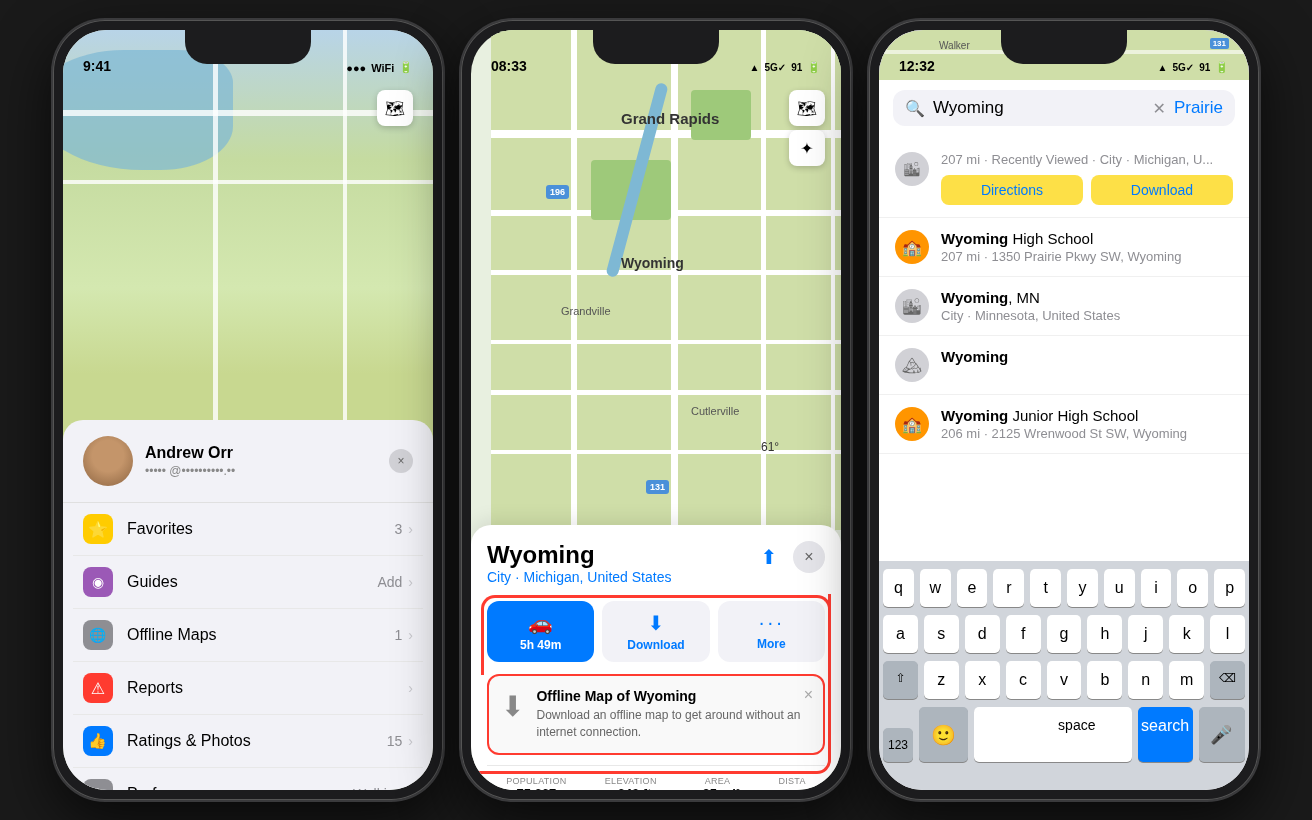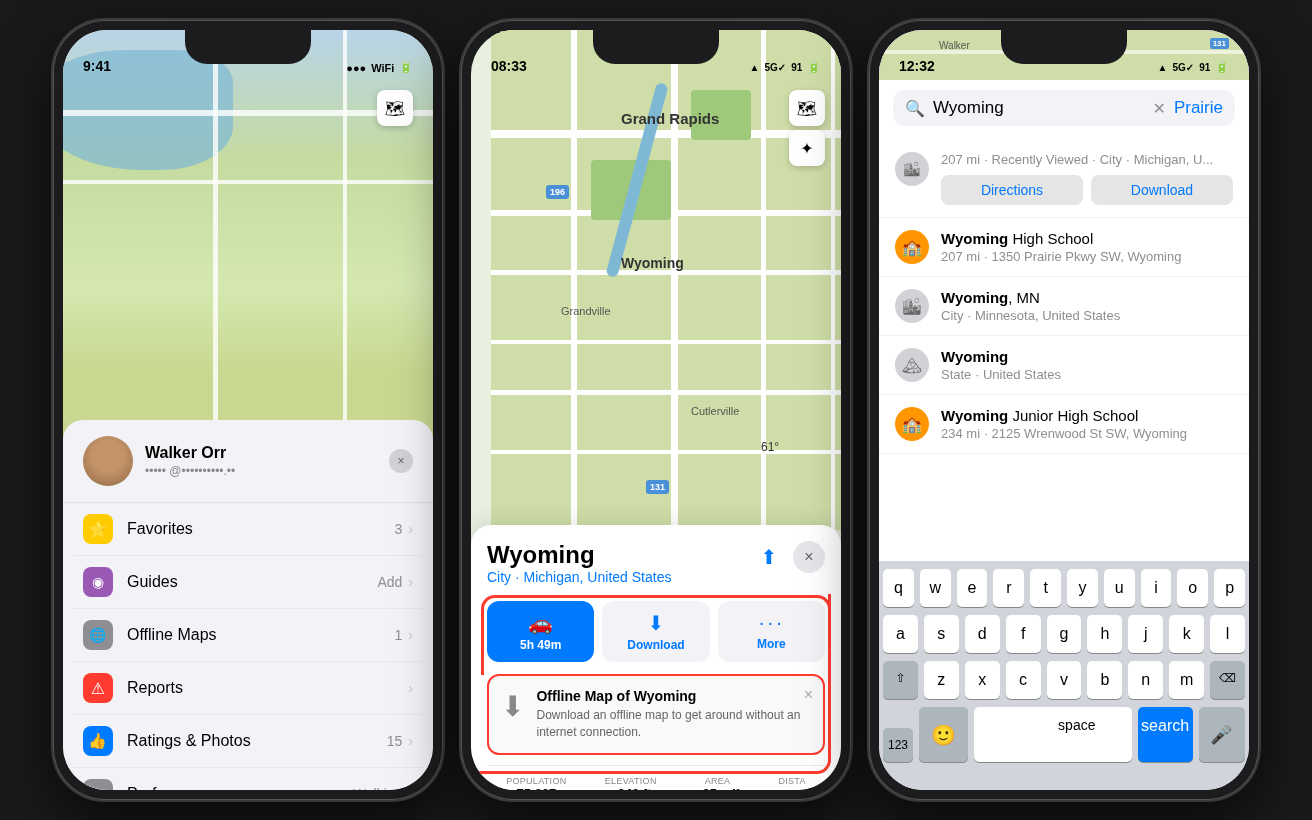--- a/index.html
+++ b/index.html
@@ -309,21 +309,21 @@
     .result-name { font-size: 15px; color: #000; margin-bottom: 2px; }
     .result-name strong { font-weight: 700; }
     .result-detail { font-size: 13px; color: #8e8e93; }
     .result-actions {
       display: flex;
       gap: 8px;
       margin-top: 8px;
     }
     .result-action-btn {
       flex: 1;
-      background: #e5e5e5;
+      background: #fde047;
       border-radius: 8px;
       padding: 7px 12px;
       text-align: center;
       font-size: 14px;
       color: #007aff;
       font-weight: 500;
       cursor: pointer;
     }
     .keyboard {
       position: absolute;
@@ -420,21 +420,21 @@
           <div style="width:36px;height:36px;background:#fff;border-radius:8px;box-shadow:0 2px 6px rgba(0,0,0,0.2);display:flex;align-items:center;justify-content:center;font-size:16px;">🗺</div>
         </div>
       </div>
 
       <div class="sidebar-panel">
         <div class="user-header">
           <div class="avatar">
             <div class="avatar-face"></div>
           </div>
           <div class="user-info">
-            <div class="user-name">Walker Orr</div>
+            <div class="user-name">Andrew Orr</div>
             <div class="user-email">••••• @••••••••••.••</div>
           </div>
           <div class="close-btn">×</div>
         </div>
 
         <div class="menu-list">
 
           <div class="menu-item">
             <div class="menu-icon" style="background:#ffcc00;">⭐</div>
             <span class="menu-label">Favorites</span>
@@ -653,29 +653,28 @@
           <div class="result-info">
             <div class="result-name"><strong>Wyoming</strong>, MN</div>
             <div class="result-detail">City · Minnesota, United States</div>
           </div>
         </div>
 
         <div class="result-item">
           <div class="result-icon">🏔</div>
           <div class="result-info">
             <div class="result-name"><strong>Wyoming</strong></div>
-            <div class="result-detail">State · United States</div>
           </div>
         </div>
 
         <div class="result-item">
           <div class="result-icon school">🏫</div>
           <div class="result-info">
             <div class="result-name"><strong>Wyoming</strong> Junior High School</div>
-            <div class="result-detail">234 mi · 2125 Wrenwood St SW, Wyoming</div>
+            <div class="result-detail">206 mi · 2125 Wrenwood St SW, Wyoming</div>
           </div>
         </div>
 
       </div>
 
       <div class="keyboard">
         <div class="kb-row">
           <div class="kb-key">q</div>
           <div class="kb-key">w</div>
           <div class="kb-key">e</div>

